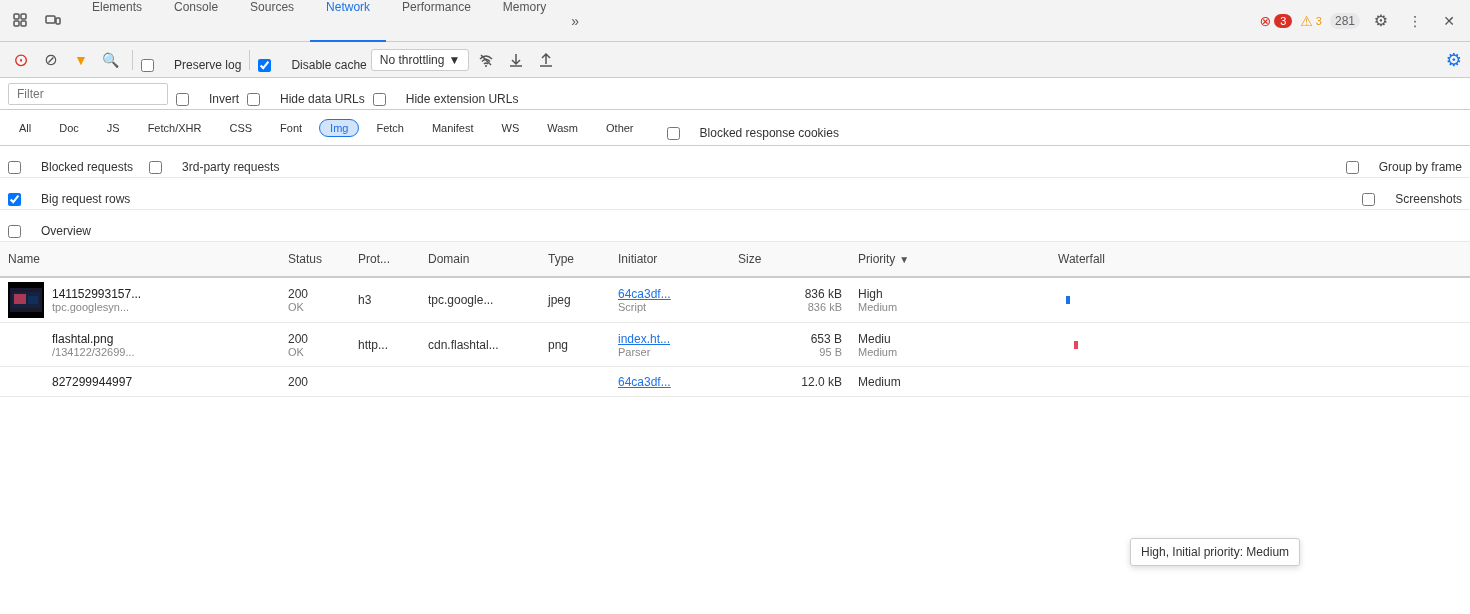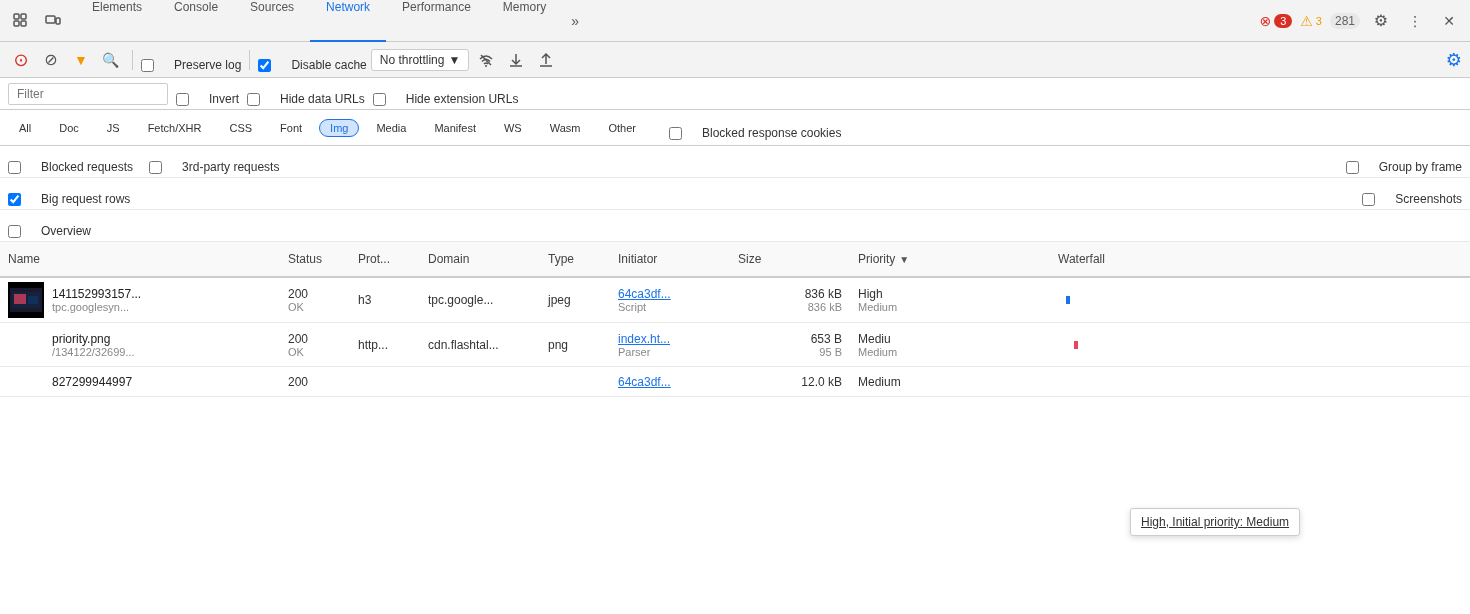--- a/index.html
+++ b/index.html
@@ -248,21 +248,21 @@
 </div>
 
 <div class="type-row">
   <button class="type-btn">All</button>
   <button class="type-btn">Doc</button>
   <button class="type-btn">JS</button>
   <button class="type-btn">Fetch/XHR</button>
   <button class="type-btn">CSS</button>
   <button class="type-btn">Font</button>
   <button class="type-btn active">Img</button>
-  <button class="type-btn">Media</button>
+  <button class="type-btn">Fetch</button>
   <button class="type-btn">Manifest</button>
   <button class="type-btn">WS</button>
   <button class="type-btn">Wasm</button>
   <button class="type-btn">Other</button>
   <label class="checkbox-label" style="margin-left:16px;">
     <input type="checkbox" style="">
     <span>Blocked response cookies</span>
   </label>
 </div>
 
@@ -380,21 +380,21 @@
     </div>
     <div class="td td-waterfall">
       <div class="waterfall-bar"></div>
     </div>
   </div>
 
   <div class="table-row">
     <div class="td td-name">
       <div class="td-name-inner">
         <div style="padding-left:44px;">
-          <div class="name-primary">priority.png</div>
+          <div class="name-primary">flashtal.png</div>
           <div class="name-secondary">/134122/32699...</div>
         </div>
       </div>
     </div>
     <div class="td td-status">
       <div class="status-ok">200</div>
       <div class="status-sub">OK</div>
     </div>
     <div class="td td-protocol">
       <span>http...</span>
@@ -442,15 +442,15 @@
     <div class="td td-size">
       <div class="size-primary">12.0 kB</div>
     </div>
     <div class="td td-priority">
       <div class="priority-primary">Medium</div>
     </div>
     <div class="td td-waterfall"></div>
   </div>
 </div>
 
-<div class="tooltip" style="left: 1130px; top: 508px; text-decoration: underline;">
+<div class="tooltip" style="left: 1130px; top: 538px;">
   <span>High, Initial priority: Medium</span>
 </div>
 
 </body></html>

